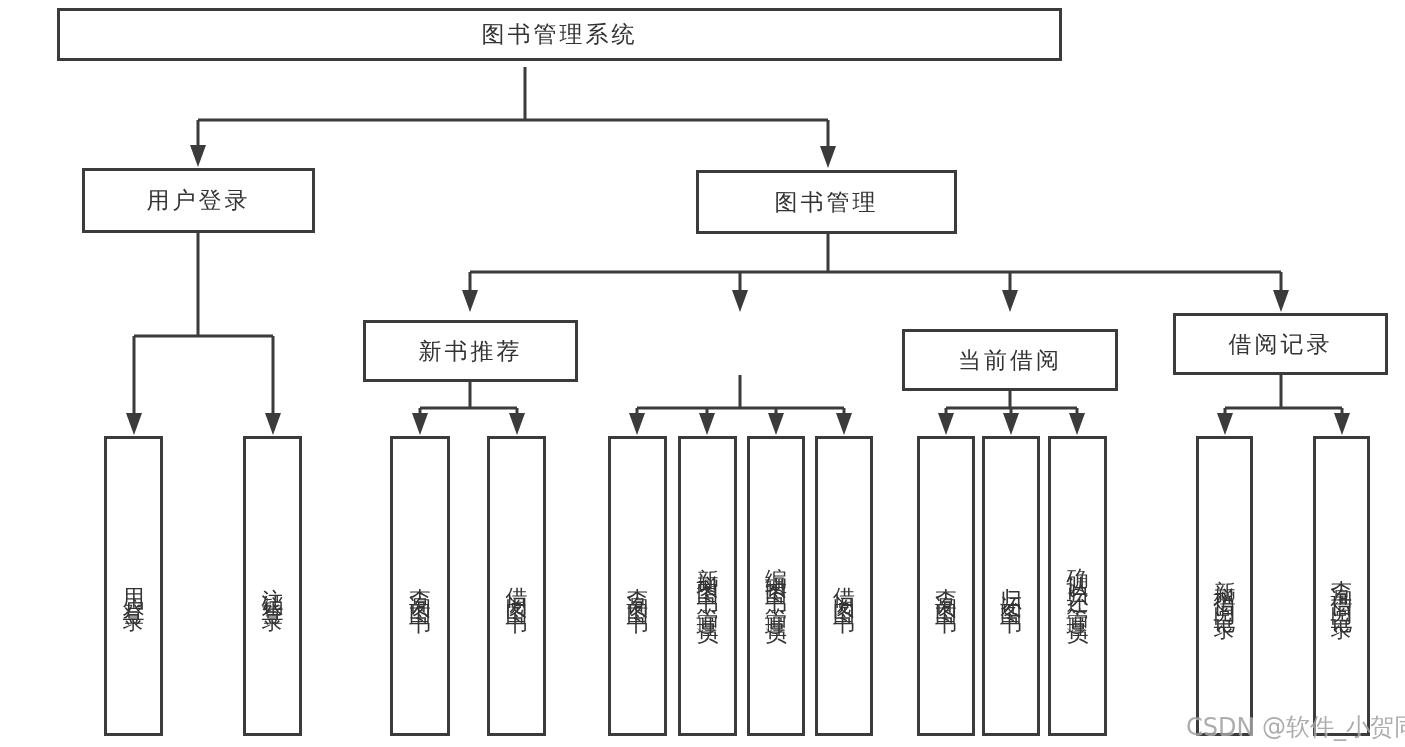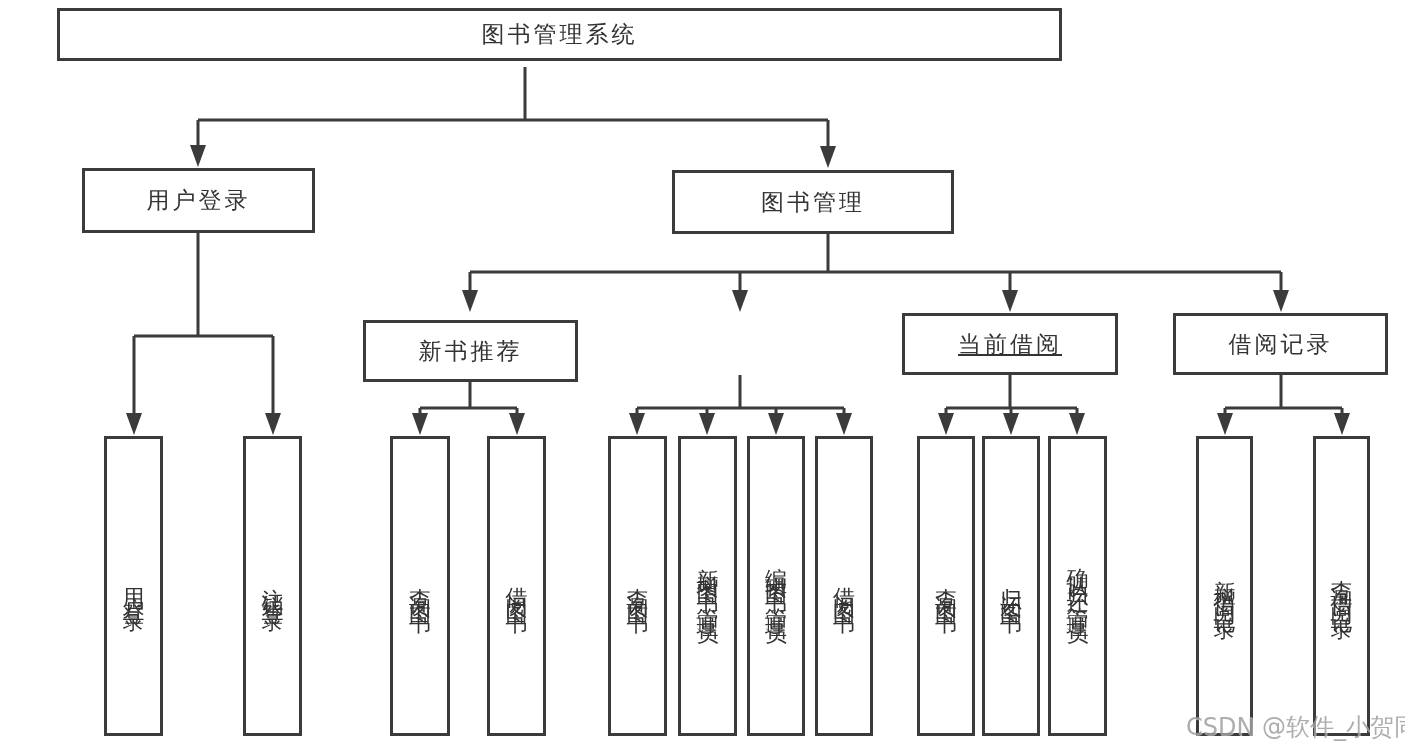--- a/index.html
+++ b/index.html
@@ -104,28 +104,28 @@
     </g>
   </svg>
 
   <div class="node hbox" style="left:20px; top:8px; width:1005px; height:53px;margin-left:37px;">
     <span>图书管理系统</span>
   </div>
 
   <div class="node hbox" style="left:82px; top:168px; width:233px; height:65px;">
     <span>用户登录</span>
   </div>
-  <div class="node hbox" style="left:672px; top:170px; width:282px; height:64px;text-align:center;">
+  <div class="node hbox" style="left:696px; top:170px; width:261px; height:64px;text-align:center;">
     <span>图书管理</span>
   </div>
 
   <div class="node hbox" style="left:363px; top:320px; width:215px; height:62px;">
     <span>新书推荐</span>
   </div>
-  <div class="node hbox" style="left:902px; top:313px; width:216px; height:62px;text-decoration:underline;">
+  <div class="node hbox" style="left:902px; top:329px; width:216px; height:62px;">
     <span>当前借阅</span>
   </div>
   <div class="node hbox" style="left:1173px; top:313px; width:215px; height:62px;">
     <span>借阅记录</span>
   </div>
 
   <div class="node vbox" style="left:104px; top:436px; width:59px; height:300px;">
     <span class="vtext">用户登录</span>
   </div>
   <div class="node vbox" style="left:243px; top:436px; width:59px; height:300px;">

